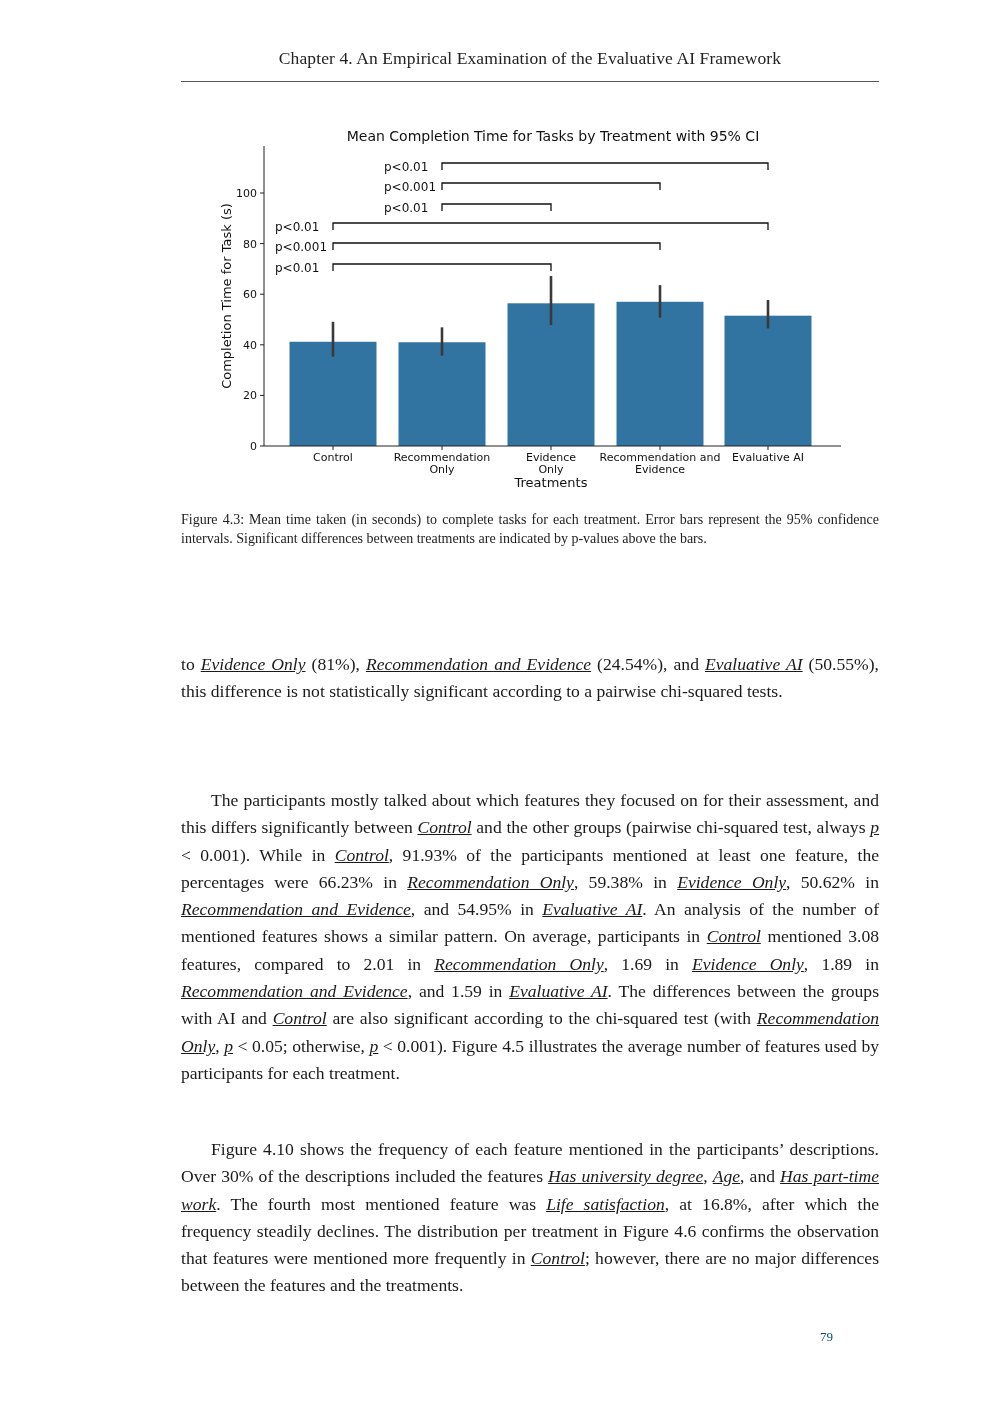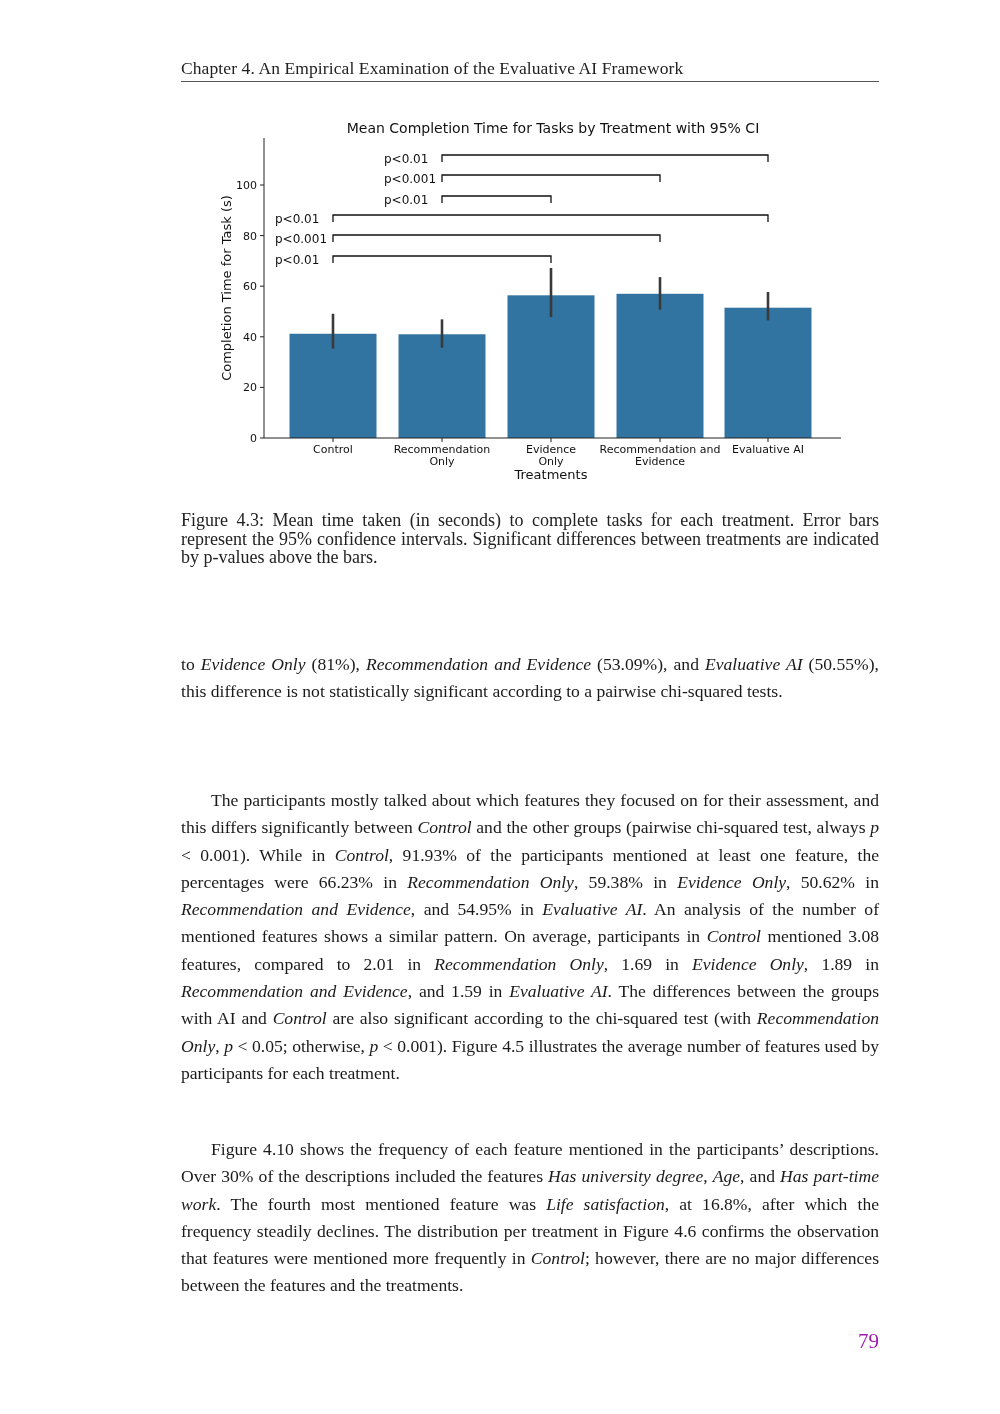--- a/index.html
+++ b/index.html
@@ -1,47 +1,47 @@
 <!DOCTYPE html>
 <html><head>
 <meta charset="utf-8">
 <style>
   html, body { margin: 0; padding: 0; background: #ffffff; }
   body { width: 1000px; height: 1414px; position: relative; overflow: hidden; color: #1a1a1a; }
 
   .running-header {
-    position: absolute; left: 181px; top: 58px; width: 698px;
-    text-align: left; font-family: "Liberation Serif", "DejaVu Serif", serif;
+    position: absolute; left: 181px; top: 48px; width: 698px;
+    text-align: center; font-family: "Liberation Serif", "DejaVu Serif", serif;
     font-size: 17.5px; color: #222; letter-spacing: 0.1px;
   }
   .header-rule { position: absolute; left: 181px; top: 81px; width: 698px; height: 1px; background: #555; }
 
-  .figure { position: absolute; left: 200px; top: 110px; width: 680px; height: 380px; }
+  .figure { position: absolute; left: 200px; top: 118px; width: 680px; height: 380px; }
   .figure svg { position: absolute; left: 0; top: 0; }
 
   .caption {
     position: absolute; left: 181px; top: 511px; width: 698px;
-    font-family: "Liberation Serif", "DejaVu Serif", serif; font-size: 18px; line-height: 18.5px;
+    font-family: "Liberation Serif", "DejaVu Serif", serif; font-size: 14px; line-height: 18.5px;
     color: #222; text-align: justify;
   }
 
   .body-text {
     position: absolute; left: 181px; width: 698px;
     font-family: "Liberation Serif", "DejaVu Serif", serif; font-size: 17.6px; line-height: 27.3px;
     color: #1a1a1a; text-align: justify; margin: 0;
   }
   .indent { text-indent: 30px; }
-  .body-text em { font-style: italic; }
+  .body-text em { font-style: italic; text-decoration: underline; }
   .p1 { top: 651px; }
   .p2 { top: 787px; }
   .p3 { top: 1136px; }
 
   .page-number {
-    position: absolute; left: 820px; top: 1329px; width: 59px; text-align: right;
-    font-family: "Liberation Serif", "DejaVu Serif", serif; font-size: 21px; color: #a21caf;
+    position: absolute; left: 820px; top: 1329px; width: 59px; text-align: left;
+    font-family: "Liberation Serif", "DejaVu Serif", serif; font-size: 13px; color: #0c4a6e;
   }
 </style>
 </head>
 <body>
 
 <div class="running-header">Chapter 4.  An Empirical Examination of the Evaluative AI Framework</div>
 <div class="header-rule"></div>
 
 <div class="figure">
   <svg id="chart" width="680" height="380" viewBox="0 0 680 380" xmlns="http://www.w3.org/2000/svg">
@@ -95,17 +95,17 @@
       <text x="184" y="94" text-anchor="start" font-size="12" font-family="&quot;DejaVu Sans&quot;, &quot;Liberation Sans&quot;, sans-serif" fill="#111">p&lt;0.01</text>
       <path d="M242,72 L242,65 L460,65 L460,72" fill="none" stroke="#111" stroke-width="1.3"></path>
       <text x="184" y="73" text-anchor="start" font-size="12" font-family="&quot;DejaVu Sans&quot;, &quot;Liberation Sans&quot;, sans-serif" fill="#111">p&lt;0.001</text>
       <path d="M242,52 L242,45 L568,45 L568,52" fill="none" stroke="#111" stroke-width="1.3"></path>
       <text x="184" y="53" text-anchor="start" font-size="12" font-family="&quot;DejaVu Sans&quot;, &quot;Liberation Sans&quot;, sans-serif" fill="#111">p&lt;0.01</text>
     </svg>
 </div>
 
 <div class="caption">Figure 4.3: Mean time taken (in seconds) to complete tasks for each treatment. Error bars represent the 95% confidence intervals. Significant differences between treatments are indicated by p-values above the bars.</div>
 
-<p class="body-text p1"><span>to </span><em>Evidence Only</em><span> (81%), </span><em>Recommendation and Evidence</em><span> (53.09%), and </span><em>Evaluative AI</em><span> (50.55%), this difference is not statistically significant according to a pairwise chi-squared tests.</span></p>
+<p class="body-text p1"><span>to </span><em>Evidence Only</em><span> (81%), </span><em>Recommendation and Evidence</em><span> (24.54%), and </span><em>Evaluative AI</em><span> (50.55%), this difference is not statistically significant according to a pairwise chi-squared tests.</span></p>
 <p class="body-text indent p2"><span>The participants mostly talked about which features they focused on for their assessment, and this differs significantly between </span><em>Control</em><span> and the other groups (pairwise chi-squared test, always </span><em>p</em><span> &lt; 0.001).  While in </span><em>Control</em><span>, 91.93% of the participants mentioned at least one feature, the percentages were 66.23% in </span><em>Recommendation Only</em><span>, 59.38% in </span><em>Evidence Only</em><span>, 50.62% in </span><em>Recommendation and Evidence</em><span>, and 54.95% in </span><em>Evaluative AI</em><span>. An analysis of the number of mentioned features shows a similar pattern. On average, participants in </span><em>Control</em><span> mentioned 3.08 features, compared to 2.01 in </span><em>Recommendation Only</em><span>, 1.69 in </span><em>Evidence Only</em><span>, 1.89 in </span><em>Recommendation and Evidence</em><span>, and 1.59 in </span><em>Evaluative AI</em><span>. The differences between the groups with AI and </span><em>Control</em><span> are also significant according to the chi-squared test (with </span><em>Recommendation Only</em><span>, </span><em>p</em><span> &lt; 0.05; otherwise, </span><em>p</em><span> &lt; 0.001).  Figure 4.5 illustrates the average number of features used by participants for each treatment.</span></p>
 <p class="body-text indent p3"><span>Figure 4.10 shows the frequency of each feature mentioned in the participants’ descriptions.  Over 30% of the descriptions included the features </span><em>Has university degree</em><span>, </span><em>Age</em><span>, and </span><em>Has part-time work</em><span>. The fourth most mentioned feature was </span><em>Life satisfaction</em><span>, at 16.8%, after which the frequency steadily declines. The distribution per treatment in Figure 4.6 confirms the observation that features were mentioned more frequently in </span><em>Control</em><span>; however, there are no major differences between the features and the treatments.</span></p>
 
 <div class="page-number">79</div>
 
 </body></html>

